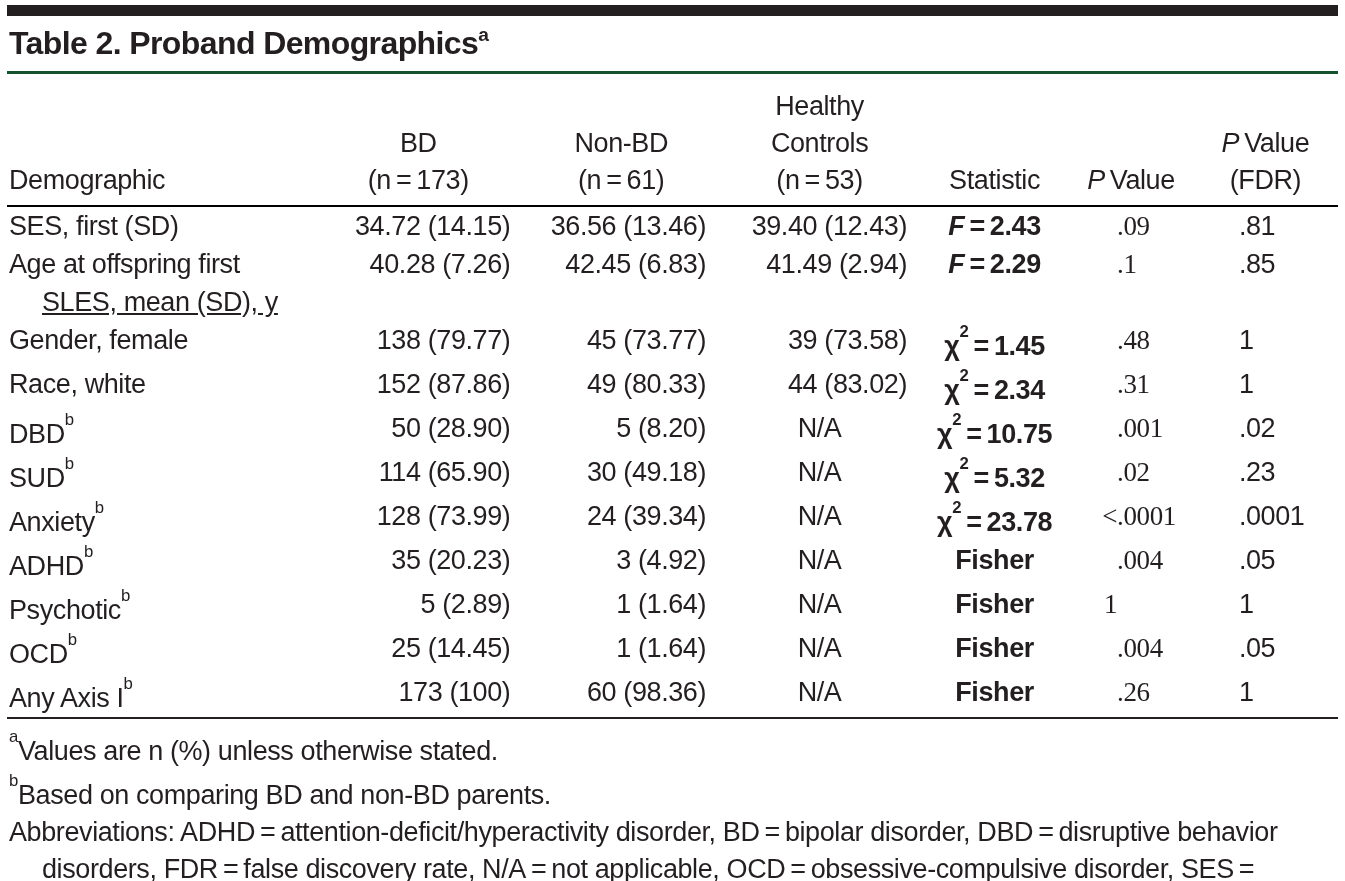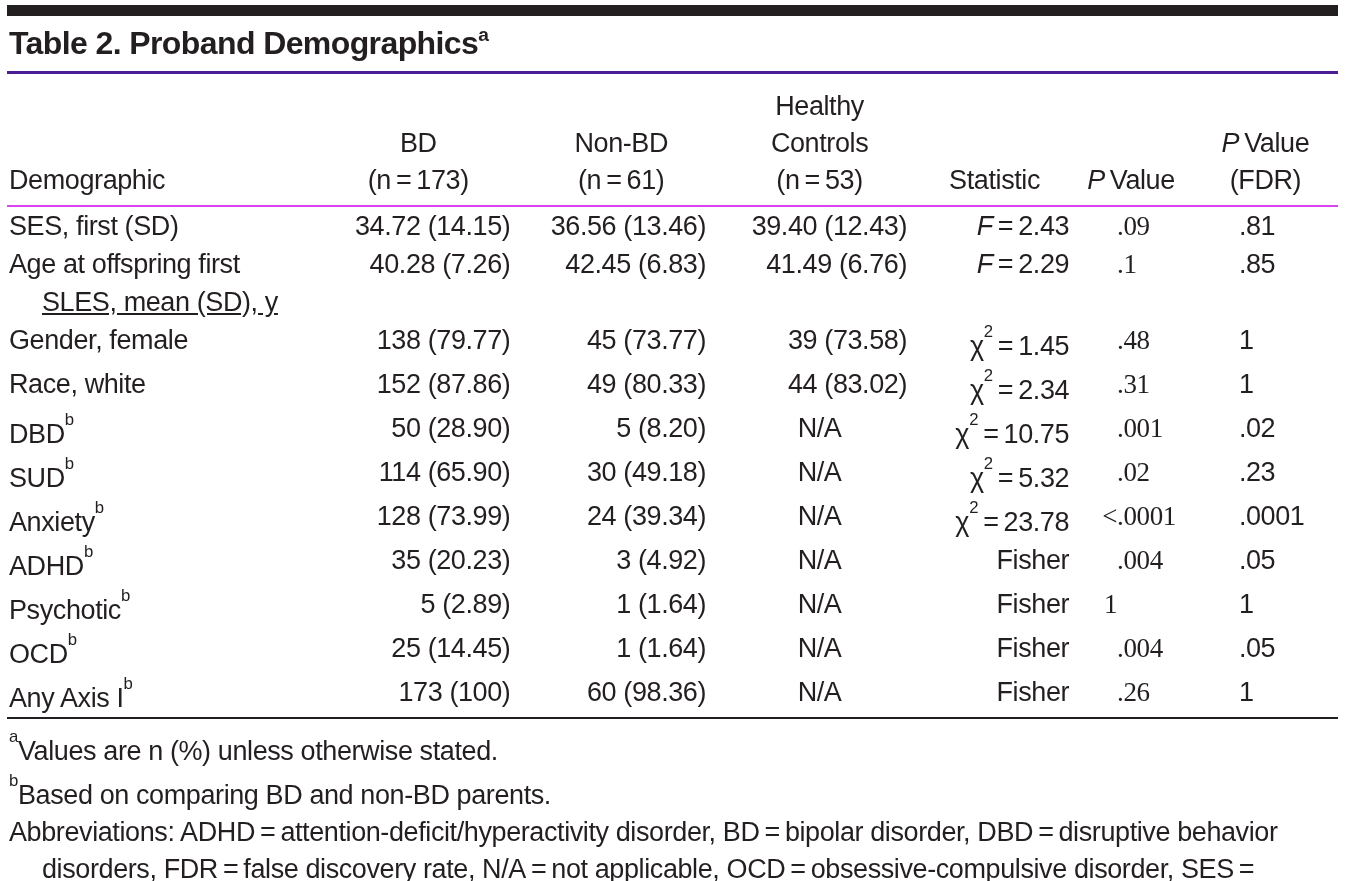--- a/index.html
+++ b/index.html
@@ -8,42 +8,42 @@
     width:1345px; height:881px; overflow:hidden;
     color:#231f20;
     font-family:"Liberation Sans", sans-serif;
     letter-spacing:-0.4px;
   }
   .wrap { padding:5px 7px 0 7px; }
   .topbar { height:11px; background:#231f20; }
   .title {
     font-size:32px; font-weight:bold;
     padding:9px 2px 9px 2px;
-    border-bottom:3px solid #4c1d95;
+    border-bottom:3px solid #14532d;
     letter-spacing:-0.6px;
   }
   .title sup { font-size:60%; position:relative; top:-1px; }
   table.demo {
     width:100%; border-collapse:collapse; table-layout:fixed;
     font-size:27px;
     border-bottom:2px solid #231f20;
   }
   col.c1{width:23.0%} col.c2{width:15.8%} col.c3{width:14.7%}
   col.c4{width:15.1%} col.c5{width:11.2%} col.c6{width:9.3%}
   thead th {
     font-weight:normal; vertical-align:bottom;
     padding:14px 0 6px 0; line-height:37px;
-    border-bottom:2px solid #d946ef; text-align:center;
+    border-bottom:2px solid #000000; text-align:center;
   }
   thead th.h1 { text-align:left; padding-left:2px; }
   tbody td { vertical-align:top; line-height:38px; padding:0; }
   tbody td.c1 { text-align:left; padding-left:2px; }
   tbody td.c2, tbody td.c3, tbody td.c4 { text-align:right; padding-right:13px; }
   tbody td.na { text-align:center; padding-right:0; }
-  tbody td.c5 { text-align:right; }
+  tbody td.c5 { text-align:center;font-weight:bold; }
   tbody td.c6 { text-align:left; padding-left:24px; white-space:nowrap;font-family:Liberation Serif, serif; }
   tbody td.c7 { text-align:left; padding-left:46px; }
   .ip { display:inline-block; width:24px; text-align:right; }
   sup { font-size:62%; position:relative; top:-0.45em; letter-spacing:-0.3px; }
   .label2 { padding-left:33px;text-decoration:underline; }
   .footnotes { padding:7px 2px 6px 2px; font-size:27px; line-height:37px; }
   .footnote { }
   .abbrev { padding-left:33px; text-indent:-33px; }
   i { font-style:italic; }
 </style>
@@ -96,21 +96,21 @@
           <td class="c3">36.56 (13.46)</td>
           <td class="c4">39.40 (12.43)</td>
           <td class="c5"><i>F</i><span> = 2.43</span></td>
           <td class="c6"><span class="ip"></span><span>.09</span></td>
           <td class="c7">.81</td>
         </tr>
         <tr>
           <td class="c1"><span>Age at offspring first</span><div class="label2">SLES, mean (SD), y</div></td>
           <td class="c2">40.28 (7.26)</td>
           <td class="c3">42.45 (6.83)</td>
-          <td class="c4">41.49 (6.76)</td>
+          <td class="c4">41.49 (2.94)</td>
           <td class="c5"><i>F</i><span> = 2.29</span></td>
           <td class="c6"><span class="ip"></span><span>.1</span></td>
           <td class="c7">.85</td>
         </tr>
         <tr>
           <td class="c1"><span>Gender, female</span></td>
           <td class="c2">138 (79.77)</td>
           <td class="c3">45 (73.77)</td>
           <td class="c4">39 (73.58)</td>
           <td class="c5"><span>χ</span><sup>2</sup><span> = 1.45</span></td>

